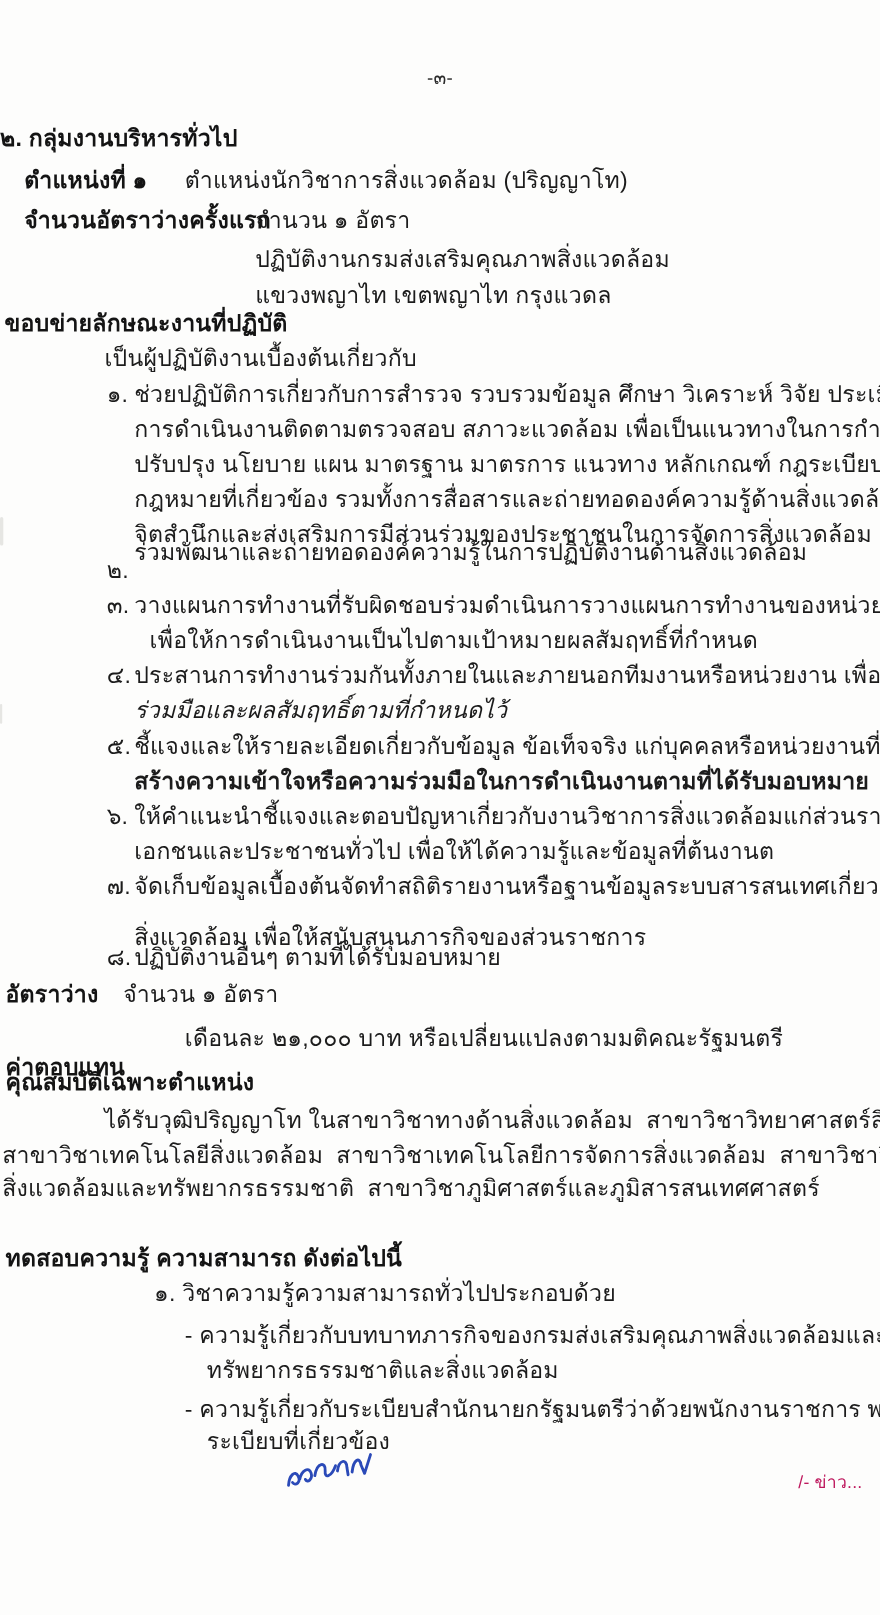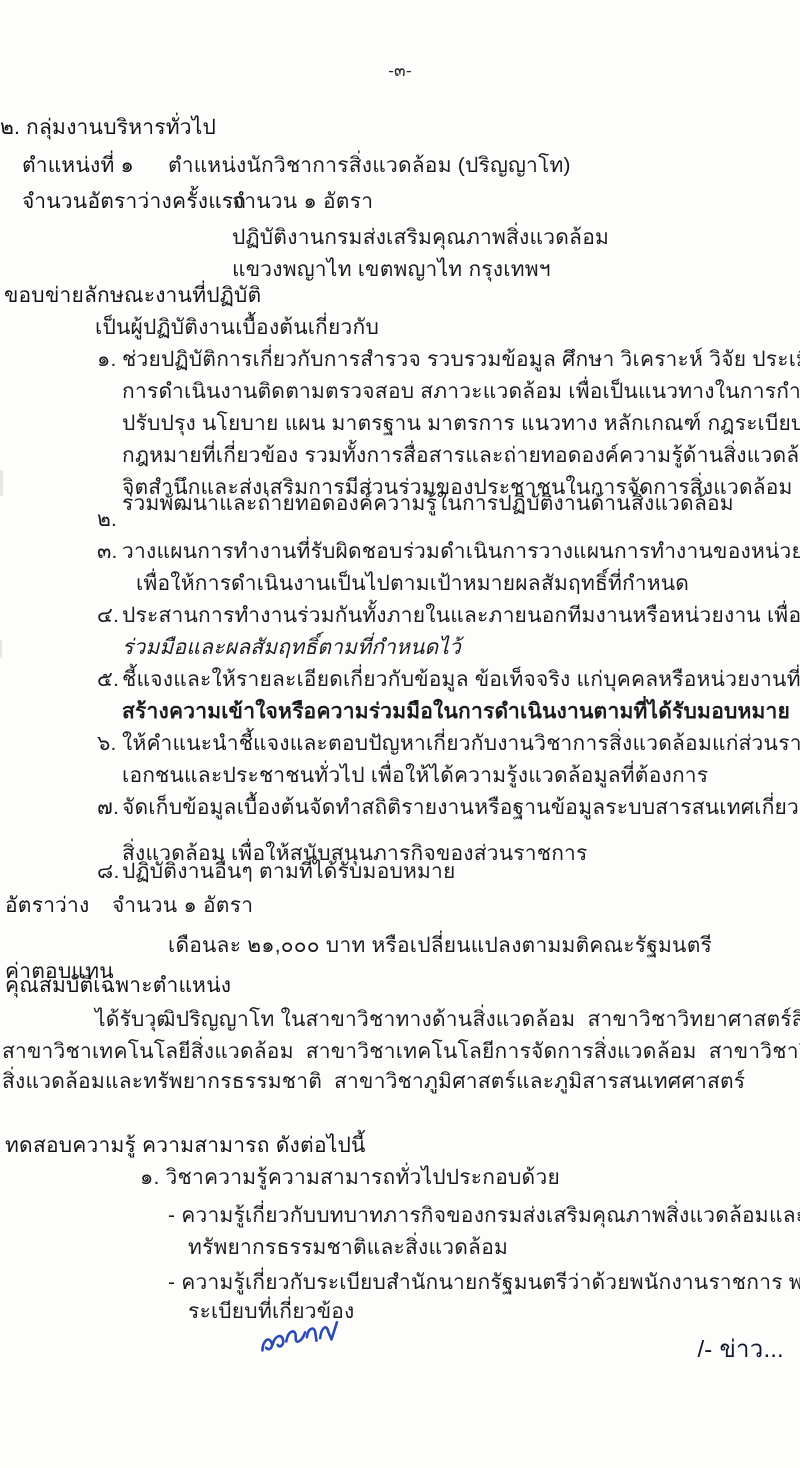--- a/index.html
+++ b/index.html
@@ -12,24 +12,24 @@
     font-family:"Liberation Sans","DejaVu Sans",sans-serif;
     color:#1c1c1c;
     font-size:21px;
   }
   .ln{
     position:absolute;
     white-space:pre;
     line-height:26px;
     letter-spacing:0.2px;
   }
-  .b{font-weight:normal;color:#141414;}
+  .b{font-weight:bold;color:#141414;}
   .center{left:0;width:100%;text-align:center;}
   .pageno{font-size:17px;color:#2a2a2a;}
-  .footnote{font-size:24px;color:#0f172a;}
+  .footnote{font-size:16px;color:#be185d;}
   .sig{
     position:absolute;
     transform:rotate(-9deg);
   }
   .artifact{
     position:absolute;
     background:#c9c9c6;
     opacity:.45;
     border-radius:2px;
   }
@@ -41,21 +41,21 @@
 
   <div class="ln center pageno" style="top:58px;">-๓-</div>
 
   <div class="ln b" style="top:114px;left:0;">๒. กลุ่มงานบริหารทั่วไป</div>
 
   <div class="ln b" style="top:152px;left:22px;">ตำแหน่งที่ ๑</div>
   <div class="ln" style="top:152px;left:168px;">ตำแหน่งนักวิชาการสิ่งแวดล้อม (ปริญญาโท)</div>
   <div class="ln b" style="top:188px;left:22px;">จำนวนอัตราว่างครั้งแรก</div>
   <div class="ln" style="top:188px;left:232px;">จำนวน ๑ อัตรา</div>
   <div class="ln" style="top:224px;left:232px;">ปฏิบัติงานกรมส่งเสริมคุณภาพสิ่งแวดล้อม</div>
-  <div class="ln" style="top:256px;left:232px;">แขวงพญาไท เขตพญาไท กรุงเทพฯ</div>
+  <div class="ln" style="top:256px;left:232px;">แขวงพญาไท เขตพญาไท กรุงแวดล</div>
 
   <div class="ln b" style="top:282px;left:4px;">ขอบข่ายลักษณะงานที่ปฏิบัติ</div>
   <div class="ln" style="top:314px;left:95px;">เป็นผู้ปฏิบัติงานเบื้องต้นเกี่ยวกับ</div>
 
   <div class="ln" style="top:346px;left:97px;">๑.</div>
   <div class="ln" style="top:346px;left:122px;">ช่วยปฏิบัติการเกี่ยวกับการสำรวจ รวบรวมข้อมูล ศึกษา วิเคราะห์ วิจัย ประเมินผลข้อมูลและ</div>
   <div class="ln" style="top:378px;left:122px;">การดำเนินงานติดตามตรวจสอบ สภาวะแวดล้อม เพื่อเป็นแนวทางในการกำหนดและ</div>
   <div class="ln" style="top:410px;left:122px;">ปรับปรุง นโยบาย แผน มาตรฐาน มาตรการ แนวทาง หลักเกณฑ์ กฎระเบียบ เงื่อนไข</div>
   <div class="ln" style="top:442px;left:122px;">กฎหมายที่เกี่ยวข้อง รวมทั้งการสื่อสารและถ่ายทอดองค์ความรู้ด้านสิ่งแวดล้อมเพื่อสร้าง</div>
   <div class="ln" style="top:474px;left:122px;">จิตสำนึกและส่งเสริมการมีส่วนร่วมของประชาชนในการจัดการสิ่งแวดล้อม</div>
@@ -70,21 +70,21 @@
   <div class="ln" style="top:602px;left:97px;">๔.</div>
   <div class="ln" style="top:602px;left:122px;">ประสานการทำงานร่วมกันทั้งภายในและภายนอกทีมงานหรือหน่วยงาน เพื่อให้เกิดความ</div>
   <div class="ln" style="top:634px;left:122px;font-style:italic;">ร่วมมือและผลสัมฤทธิ์ตามที่กำหนดไว้</div>
 
   <div class="ln" style="top:666px;left:97px;">๕.</div>
   <div class="ln" style="top:666px;left:122px;">ชี้แจงและให้รายละเอียดเกี่ยวกับข้อมูล ข้อเท็จจริง แก่บุคคลหรือหน่วยงานที่เกี่ยวข้องเพื่อ</div>
   <div class="ln" style="top:698px;left:122px;font-weight:bold;">สร้างความเข้าใจหรือความร่วมมือในการดำเนินงานตามที่ได้รับมอบหมาย</div>
 
   <div class="ln" style="top:730px;left:97px;">๖.</div>
   <div class="ln" style="top:730px;left:122px;">ให้คำแนะนำชี้แจงและตอบปัญหาเกี่ยวกับงานวิชาการสิ่งแวดล้อมแก่ส่วนราชการ หน่วยงาน</div>
-  <div class="ln" style="top:762px;left:122px;">เอกชนและประชาชนทั่วไป เพื่อให้ได้ความรู้งแวดล้อมูลที่ต้องการ</div>
+  <div class="ln" style="top:762px;left:122px;">เอกชนและประชาชนทั่วไป เพื่อให้ได้ความรู้และข้อมูลที่ต้นงานต</div>
 
   <div class="ln" style="top:794px;left:97px;">๗.</div>
   <div class="ln" style="top:794px;left:122px;">จัดเก็บข้อมูลเบื้องต้นจัดทำสถิติรายงานหรือฐานข้อมูลระบบสารสนเทศเกี่ยวกับงานวิชาการ</div>
   <div class="ln" style="top:800px;left:122px;margin-top:40px;">สิ่งแวดล้อม เพื่อให้สนับสนุนภารกิจของส่วนราชการ</div>
 
   <div class="ln" style="top:858px;left:97px;">๘.</div>
   <div class="ln" style="top:858px;left:122px;">ปฏิบัติงานอื่นๆ ตามที่ได้รับมอบหมาย</div>
 
   <div class="ln b" style="top:892px;left:5px;">อัตราว่าง</div>
   <div class="ln" style="top:892px;left:112px;">จำนวน ๑ อัตรา</div>

